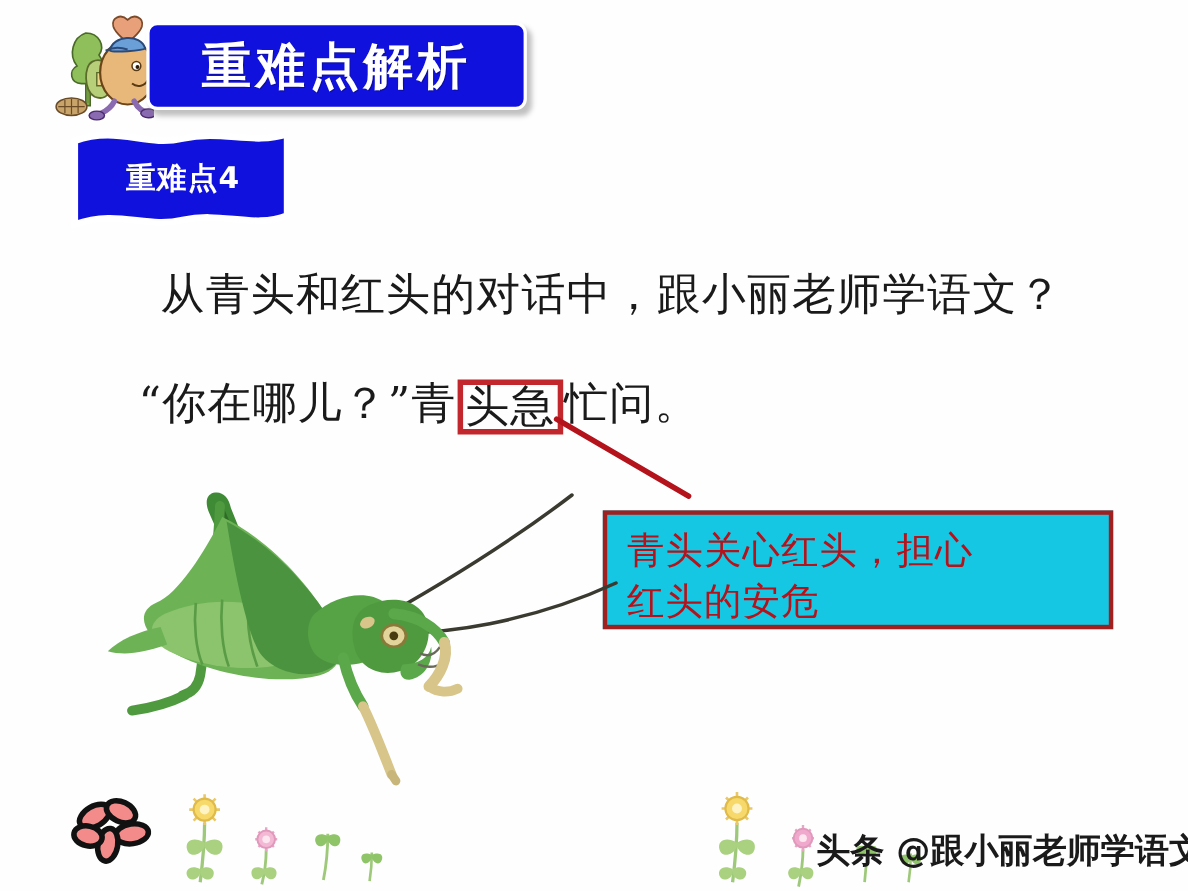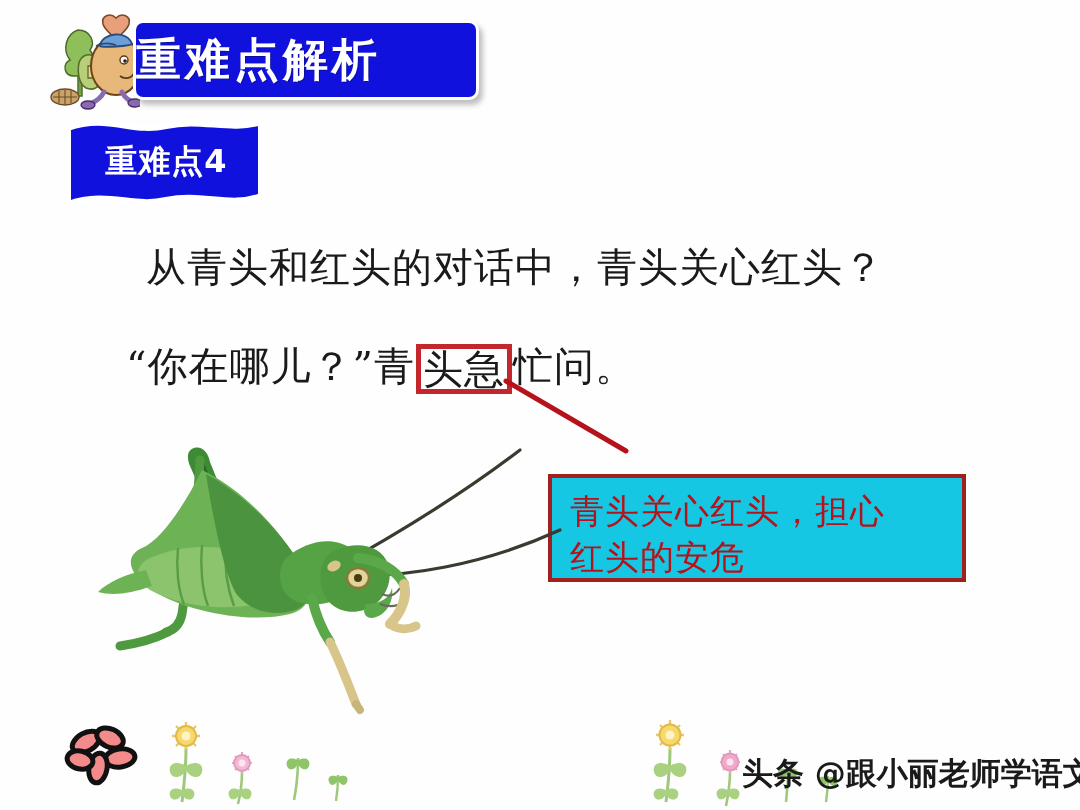--- a/index.html
+++ b/index.html
@@ -37,20 +37,21 @@
     left: 133px;
     top: 20px;
     width: 340px;
     height: 74px;
     background: #1111dd;
     border: 3px solid #ffffff;
     border-radius: 10px;
     box-shadow: 4px 5px 5px rgba(120,120,120,0.45);
     display: flex;
     align-items: center;
+    justify-content: center;
   }
   .header-banner-text {
     color: #ffffff;
     font-size: 45px;
     font-weight: bold;
     letter-spacing: 4px;
     font-family: "DejaVu Serif", "Liberation Serif", serif;
     white-space: nowrap;
     text-shadow: 1px 1px 0 rgba(0,0,0,0.25);
   }
@@ -67,21 +68,21 @@
   .flag-text {
     position: absolute;
     left: 0;
     top: 0;
     width: 205px;
     height: 100px;
     display: flex;
     align-items: center;
     justify-content: center;
     color: #ffffff;
-    font-size: 32px;
+    font-size: 27px;
     font-weight: bold;
     font-family: "DejaVu Sans", "Liberation Sans", sans-serif;
     letter-spacing: 1px;
     padding-left: 4px;
     box-sizing: border-box;
     pointer-events: none;
   }
 
   
   .q-line {
@@ -115,22 +116,22 @@
     top: 375px;
     width: 160px;
     height: 90px;
     pointer-events: none;
   }
 
   
   .answer-box {
     position: absolute;
     left: 548px;
-    top: 474px;
-    width: 418px;
+    top: 464px;
+    width: 464px;
     height: 108px;
     background: #16c7e3;
     border: 4px solid #a02020;
     box-sizing: border-box;
     padding: 10px 14px 0 18px;
   }
   .answer-text {
     color: #b5131b;
     font-size: 34px;
     line-height: 46px;
@@ -235,21 +236,21 @@
 
   <div class="flag-badge">
     <svg viewBox="0 0 205 100" width="205" height="100">
       <path d="M6 16 C46 2 70 22 104 14 C140 6 168 20 199 10
                L199 84 C168 96 140 80 104 88 C70 96 46 78 6 92 Z" fill="#1111dd" stroke="#ffffff" stroke-width="6"></path>
     </svg>
     <div class="flag-text">重难点4</div>
   </div>
 
   <div class="q-line q-line-1">
-    <span class="q-seg">从青头和红头的对话中，青头关心红头？</span>
+    <span class="q-seg">从青头和红头的对话中，跟小丽老师学语文？</span>
   </div>
 
   <div class="q-line q-line-2">
     <span class="q-seg">“你在哪儿？”青</span><span class="boxed-chars">头急</span><span class="q-seg">忙问。</span>
   </div>
 
   <div class="connector">
     <svg viewBox="0 0 160 90" width="160" height="90">
       <line x1="6" y1="6" x2="126" y2="76" stroke="#b5131b" stroke-width="5" stroke-linecap="round"></line>
     </svg>

